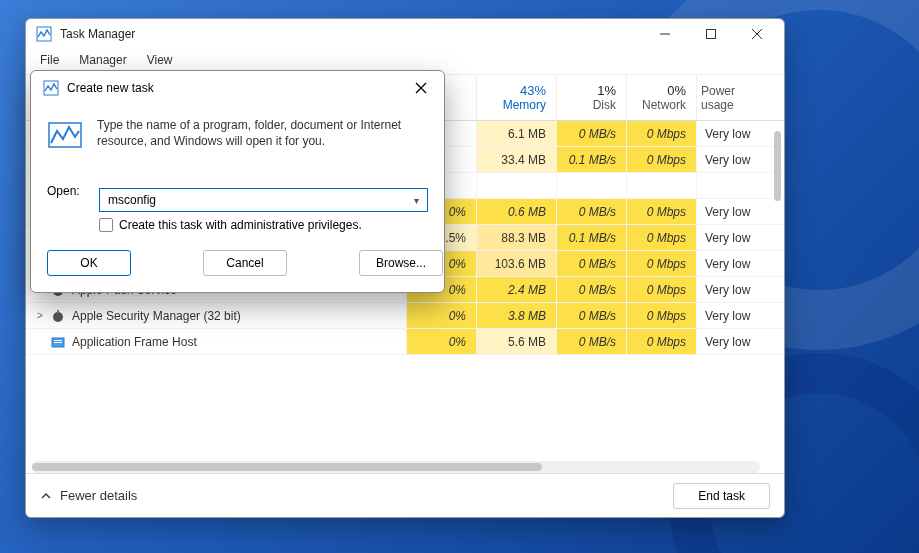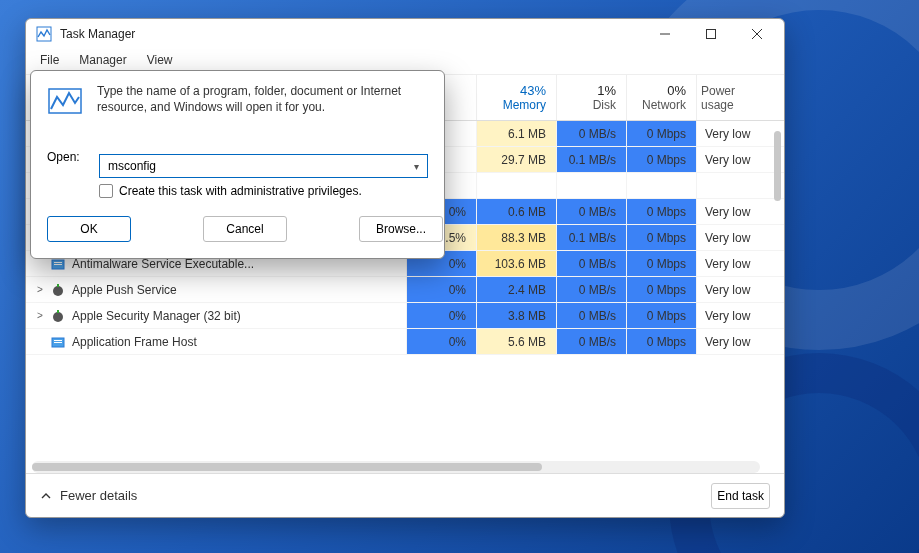--- a/index.html
+++ b/index.html
@@ -36,33 +36,33 @@
 .th .pct { font-size: 13px; color: #222; }
 .th .lbl { font-size: 12px; color: #555; }
 .th.sel .pct, .th.sel .lbl { color: #0067c0; }
 
 .tbody { }
 .row { height: 26px; font-size: 12px; color: #333; border-bottom: 1px solid #f3f3f3; }
 .cell { display: flex; align-items: center; justify-content: flex-end; padding: 0 10px 0 4px; border-left: 1px solid #f3f3f3; height: 100%; }
 .cell.first { justify-content: flex-start; border-left: none; padding-left: 6px; }
 .expand { width: 16px; text-align: center; color: #666; font-size: 10px; display: inline-block; }
 .proc-icon { width: 16px; height: 16px; margin: 0 6px 0 2px; display: inline-flex; align-items: center; justify-content: center; }
-.heat0 { background: #3b82f6; }
+.heat0 { background: #fde047; font-style: italic; }
 .heat1 { background: #fff3c4; }
 .heat2 { background: #ffe89a; }
 
 .hscroll { position: absolute; bottom: 0; left: 6px; right: 24px; height: 12px; background: #f0f0f0; border-radius: 6px; }
 .hscroll .thumb { position: absolute; left: 0; width: 70%; top: 2px; bottom: 2px; background: #c8c8c8; border-radius: 4px; }
 .vscroll { position: absolute; right: 3px; top: 56px; width: 7px; height: 70px; background: #c8c8c8; border-radius: 4px; }
 
 
 .bottombar { height: 44px; border-top: 1px solid #ddd; display: flex; align-items: center; padding: 0 14px; }
 .fewer { display: flex; align-items: center; gap: 8px; font-size: 13px; color: #333; cursor: pointer; }
 .spacer { flex: 1; }
-.end-btn { font-size: 12px; padding: 5px 5px; border: 1px solid #ccc; background: #fff; border-radius: 3px; cursor: pointer; text-align: center; }
+.end-btn { font-size: 12px; padding: 5px 24px; border: 1px solid #ccc; background: #fff; border-radius: 3px; cursor: pointer; text-align: center; }
 
 
 .dialog {
   position: absolute; left: 30px; top: 70px; width: 415px;
   background: #fff; border: 1px solid #888; border-radius: 6px;
   box-shadow: 0 12px 30px rgba(0,0,0,0.35);
 }
 .dlg-title { height: 34px; display: flex; align-items: center; padding: 0 6px; }
 .dlg-title .app-icon { width: 16px; height: 16px; margin: 0 8px 0 6px; }
 .dlg-title .t { font-size: 12px; flex: 1; }
@@ -164,21 +164,21 @@
           <div class="cell heat0">0 Mbps</div>
           <div class="cell" style="justify-content:flex-start;padding-left:8px">Very low</div>
         </div>
         <div class="cols row">
           <div class="cell first">
             <span class="expand"></span>
             <span class="proc-icon"></span>
             <span></span>
           </div>
           <div class="cell "></div>
-          <div class="cell heat1">29.7 MB</div>
+          <div class="cell heat1">33.4 MB</div>
           <div class="cell heat0">0.1 MB/s</div>
           <div class="cell heat0">0 Mbps</div>
           <div class="cell" style="justify-content:flex-start;padding-left:8px">Very low</div>
         </div>
         <div class="cols row">
           <div class="cell first">
             <span class="expand"></span>
             <span class="proc-icon"></span>
             <span></span>
           </div>
@@ -310,20 +310,35 @@
           </svg>
         </span>
       <span>Fewer details</span>
     </div>
     <div class="spacer"></div>
     <button class="end-btn">End task</button>
   </div>
 </div>
 
 <div class="dialog">
+  <div class="dlg-title">
+    <span class="app-icon">
+      <svg width="16" height="16">
+          <rect x="1" y="1" width="14" height="14" fill="#fff" stroke="#2a7ad4"></rect>
+          <polyline points="2,11 5,6 8,10 11,4 14,9" fill="none" stroke="#2a7ad4" stroke-width="1.4"></polyline>
+        </svg>
+    </span>
+    <span class="t">Create new task</span>
+    <div class="dlg-close">
+      <svg width="12" height="12">
+          <line x1="1" y1="1" x2="11" y2="11" stroke="#000" stroke-width="1.3"></line>
+          <line x1="11" y1="1" x2="1" y2="11" stroke="#000" stroke-width="1.3"></line>
+        </svg>
+    </div>
+  </div>
   <div class="dlg-body">
     <div class="dlg-row1">
       <div class="big-icon">
         <svg width="36" height="36">
             <rect x="2" y="6" width="32" height="24" fill="#fff" stroke="#2a7ad4" stroke-width="1.5"></rect>
             <polyline points="4,26 10,14 16,22 22,10 28,20 32,14" fill="none" stroke="#2a7ad4" stroke-width="2"></polyline>
           </svg>
       </div>
       <div class="desc">Type the name of a program, folder, document or Internet resource, and Windows will open it for you.</div>
     </div>

